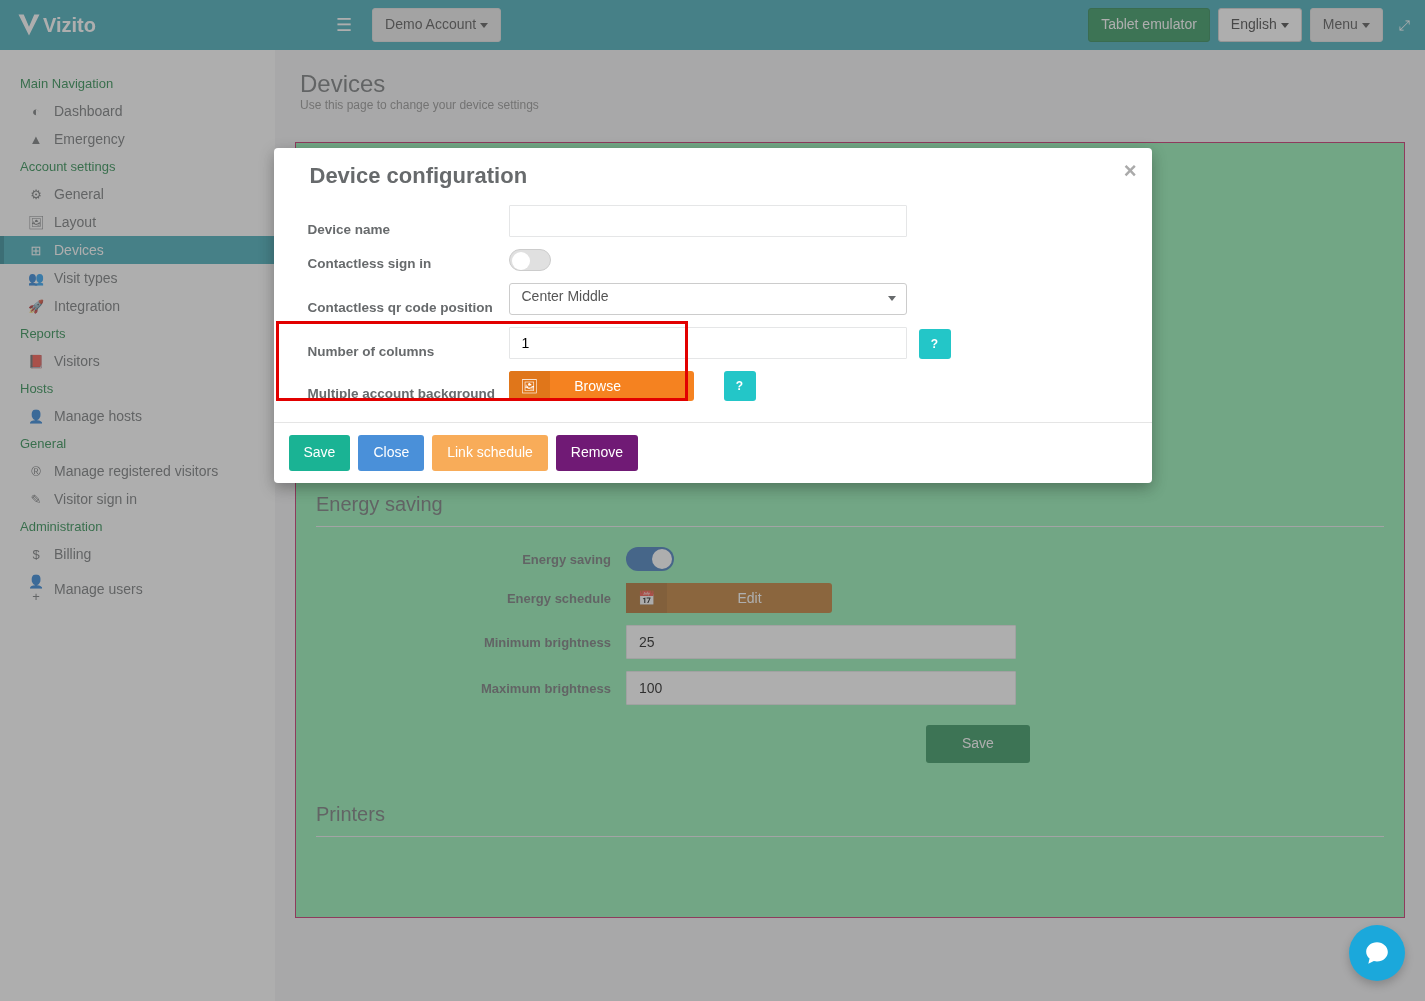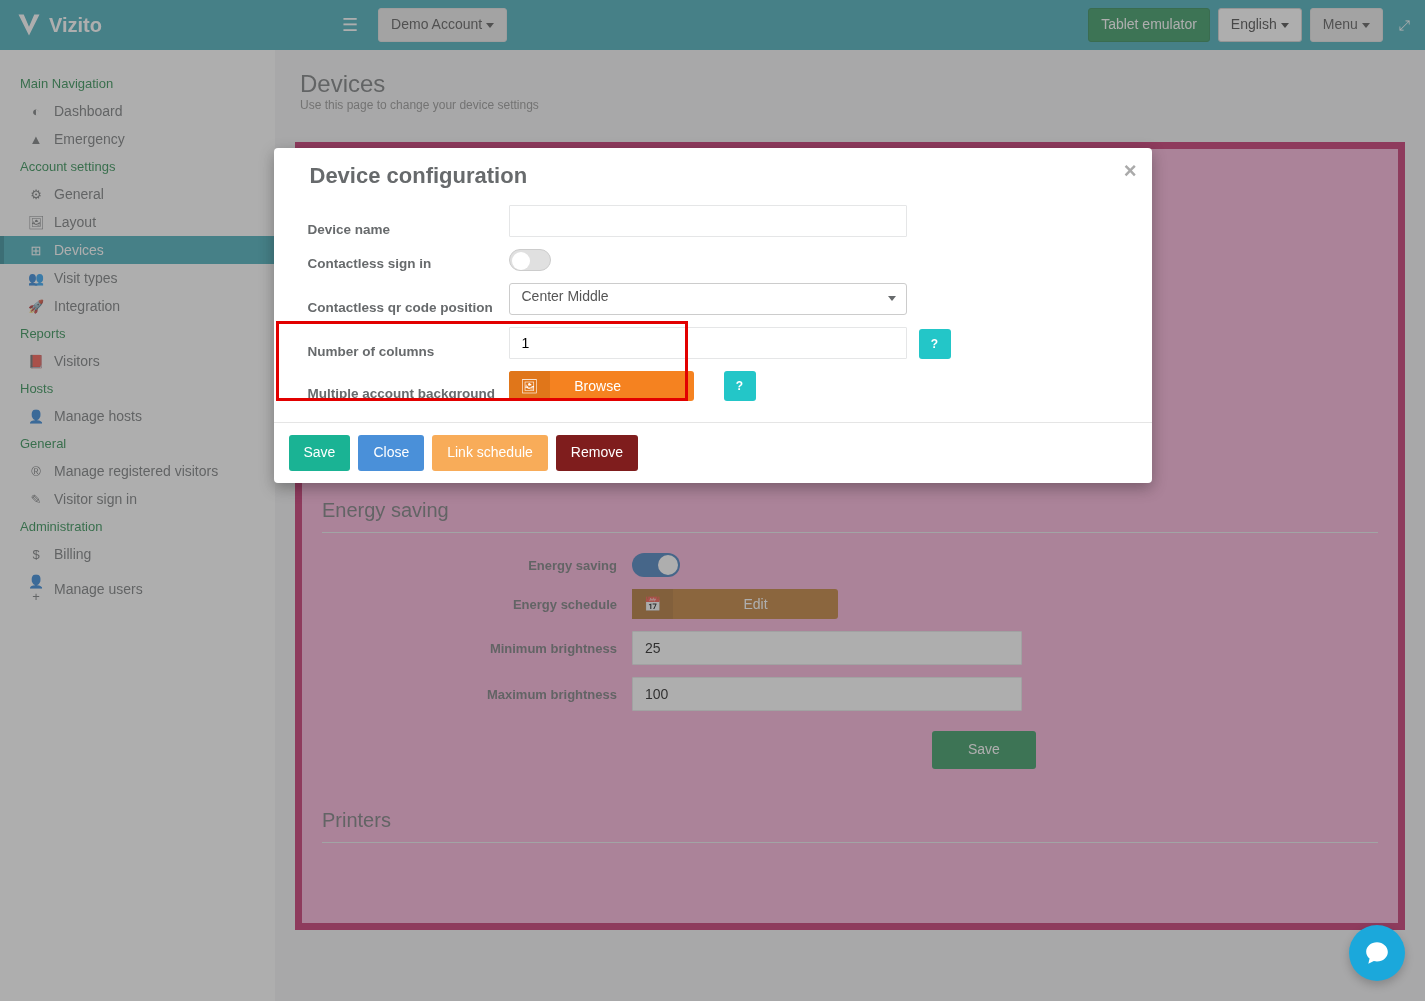--- a/index.html
+++ b/index.html
@@ -16,21 +16,20 @@
   display: flex;
   align-items: center;
   padding: 0 15px;
 }
 .logo {
   display: flex;
   align-items: center;
   color: #fff;
   font-weight: 700;
   font-size: 20px;
-  gap: 6px;
 }
 .logo svg { height: 28px; width: 28px; }
 .nav-left { display: flex; align-items: center; gap: 10px; margin-left: 230px; }
 .nav-right { margin-left: auto; display: flex; gap: 8px; align-items: center; }
 .hamburger { color: #fff; font-size: 18px; cursor: pointer; padding: 0 10px; }
 .btn {
   display: inline-flex;
   align-items: center;
   padding: 6px 12px;
   font-size: 14px;
@@ -91,23 +90,23 @@
 .page-title {
   font-size: 24px;
   color: #676a6c;
   font-weight: 400;
 }
 .page-subtitle {
   font-size: 12px;
   color: #888;
 }
 .panel {
-  background: #f9a8d4;
+  background: #86efac;
   margin: 20px;
-  border: 7px solid #be185d;
+  border: 1px solid #be185d;
   padding: 20px;
 }
 .inner-panel {
   border: 1px solid #ddd;
   border-radius: 3px;
   padding: 15px;
   display: inline-block;
   vertical-align: top;
   margin-right: 20px;
   min-width: 250px;
@@ -451,21 +450,21 @@
         </div>
         <div class="help-btn" style="margin-left:30px;">?</div>
       </div>
 
       <div class="highlight-box" style="left:2px; top:122px; width:412px; height:80px;"></div>
     </div>
     <div class="modal-footer">
       <button class="btn" style="background:#1ab394;color:#fff;">Save</button>
       <button class="btn" style="background:#4a90d9;color:#fff;">Close</button>
       <button class="btn" style="background:#f8ac59;color:#fff;">Link schedule</button>
-      <button class="btn" style="background:#7f1d1d;color:#fff;">Remove</button>
+      <button class="btn" style="background:#701a75;color:#fff;">Remove</button>
     </div>
   </div>
 </div>
 
 <div class="chat-bubble">
   <svg viewBox="0 0 24 24">
       <path d="M12 2C6.48 2 2 5.92 2 10.8c0 2.5 1.2 4.76 3.14 6.36L4 22l5.1-2.55c.93.22 1.9.35 2.9.35 5.52 0 10-3.92 10-8.8S17.52 2 12 2z"></path>
     </svg>
 </div>
 

